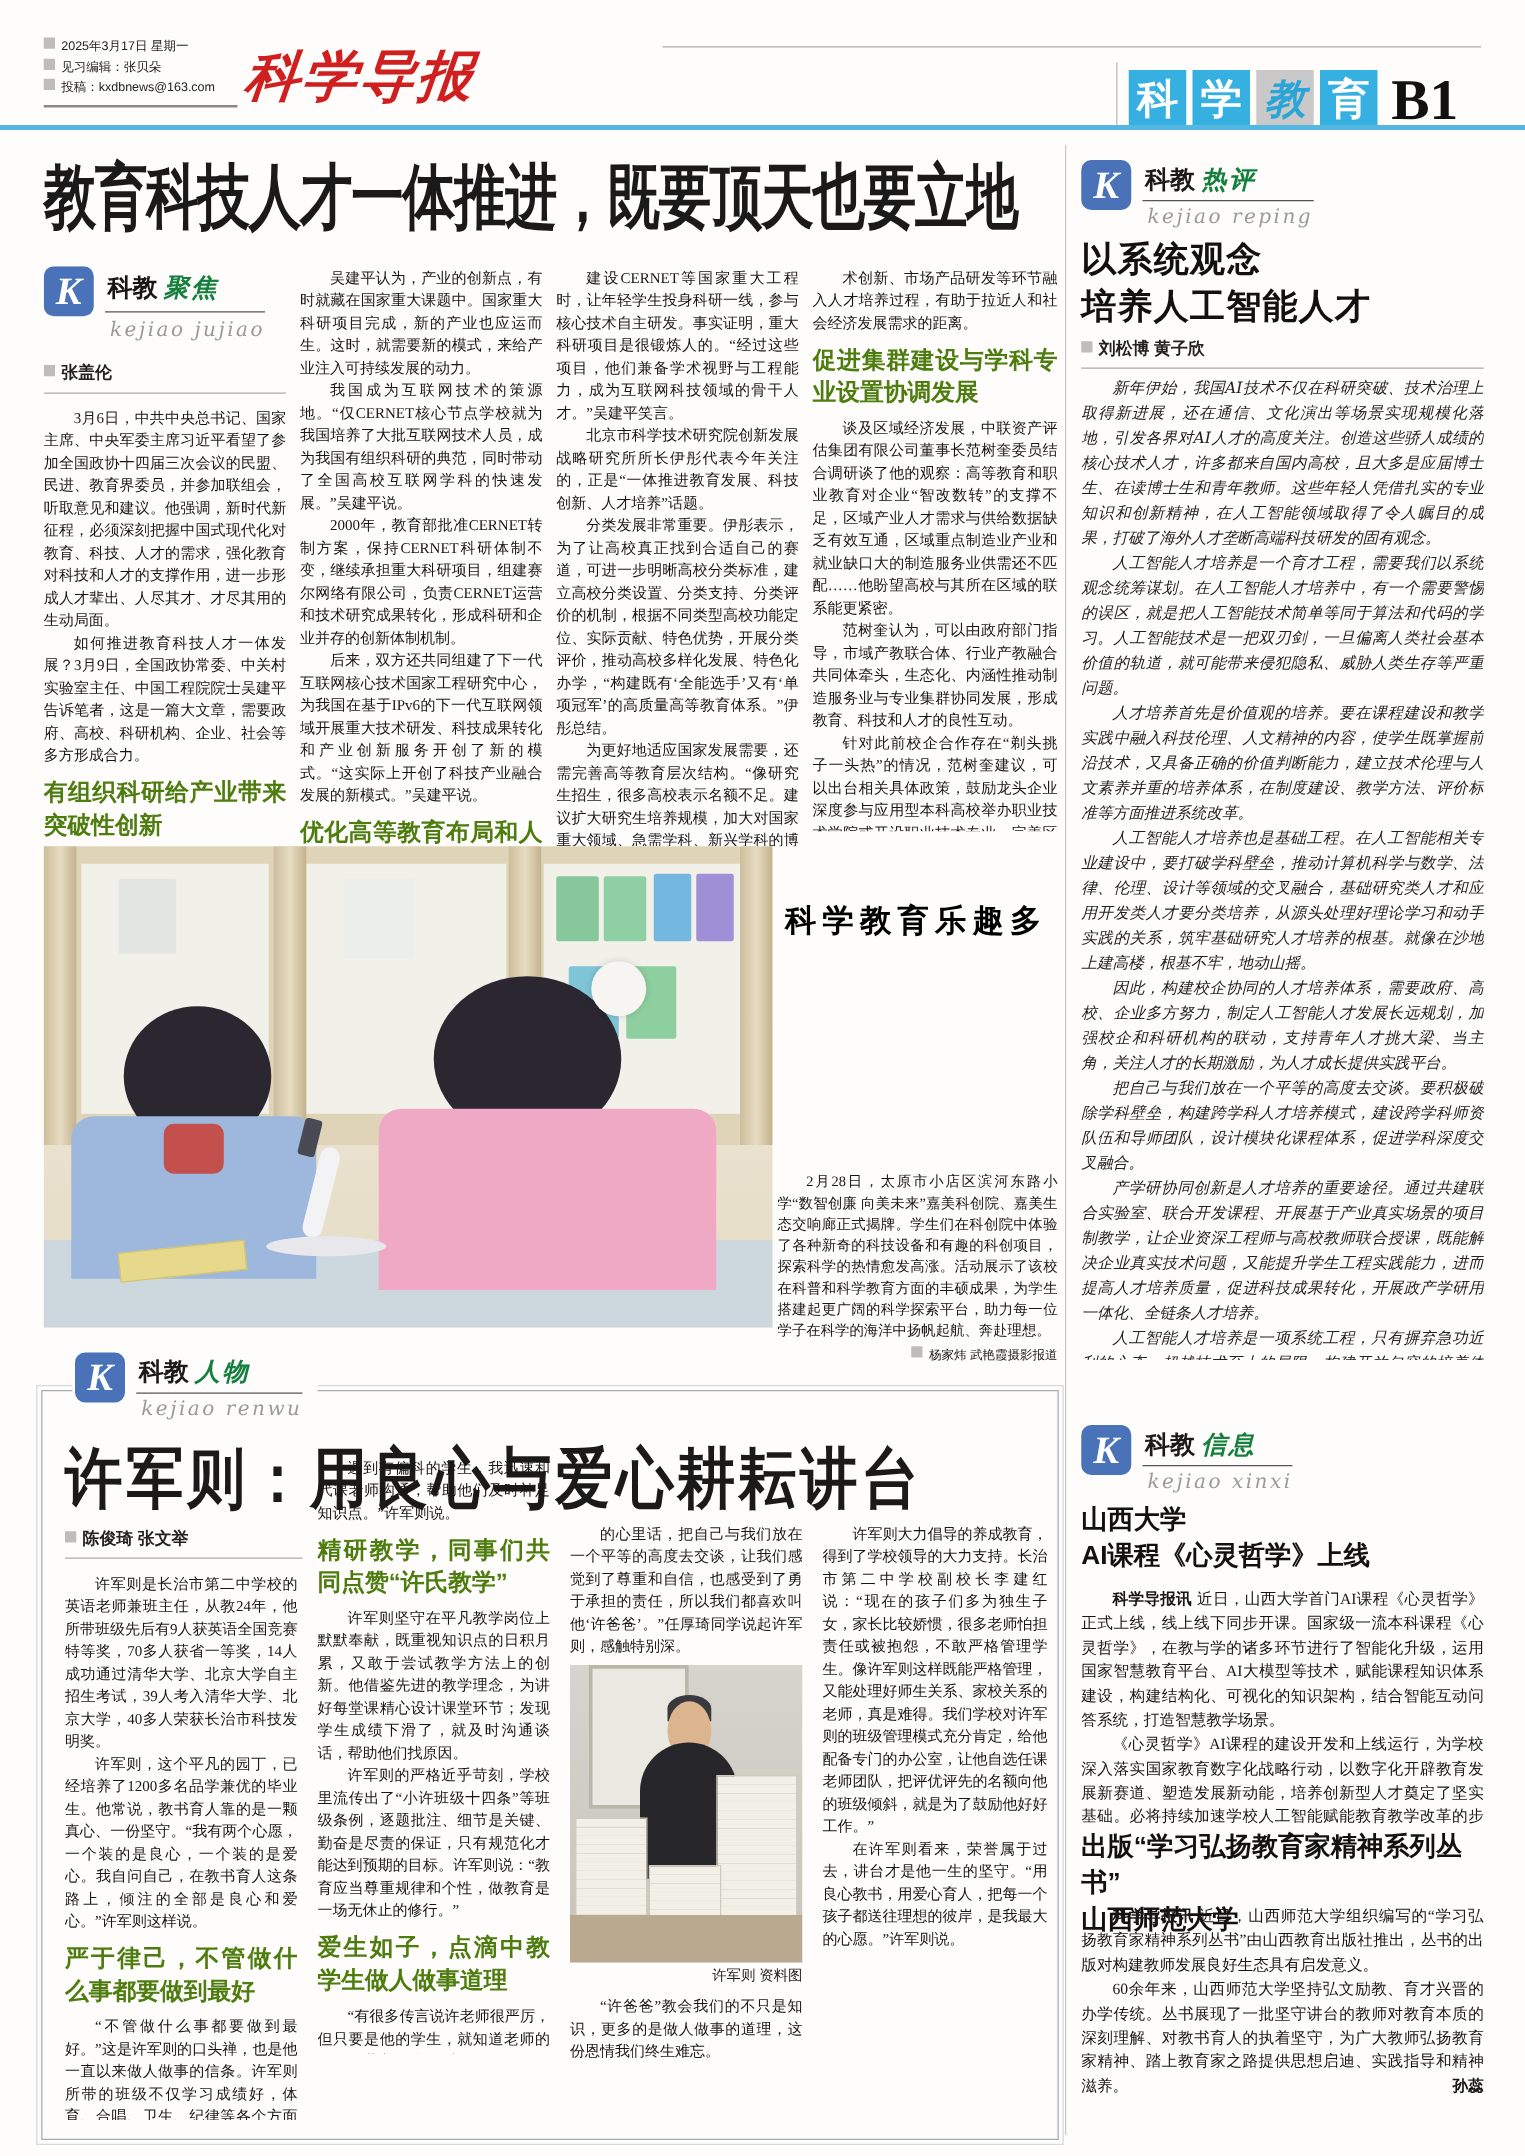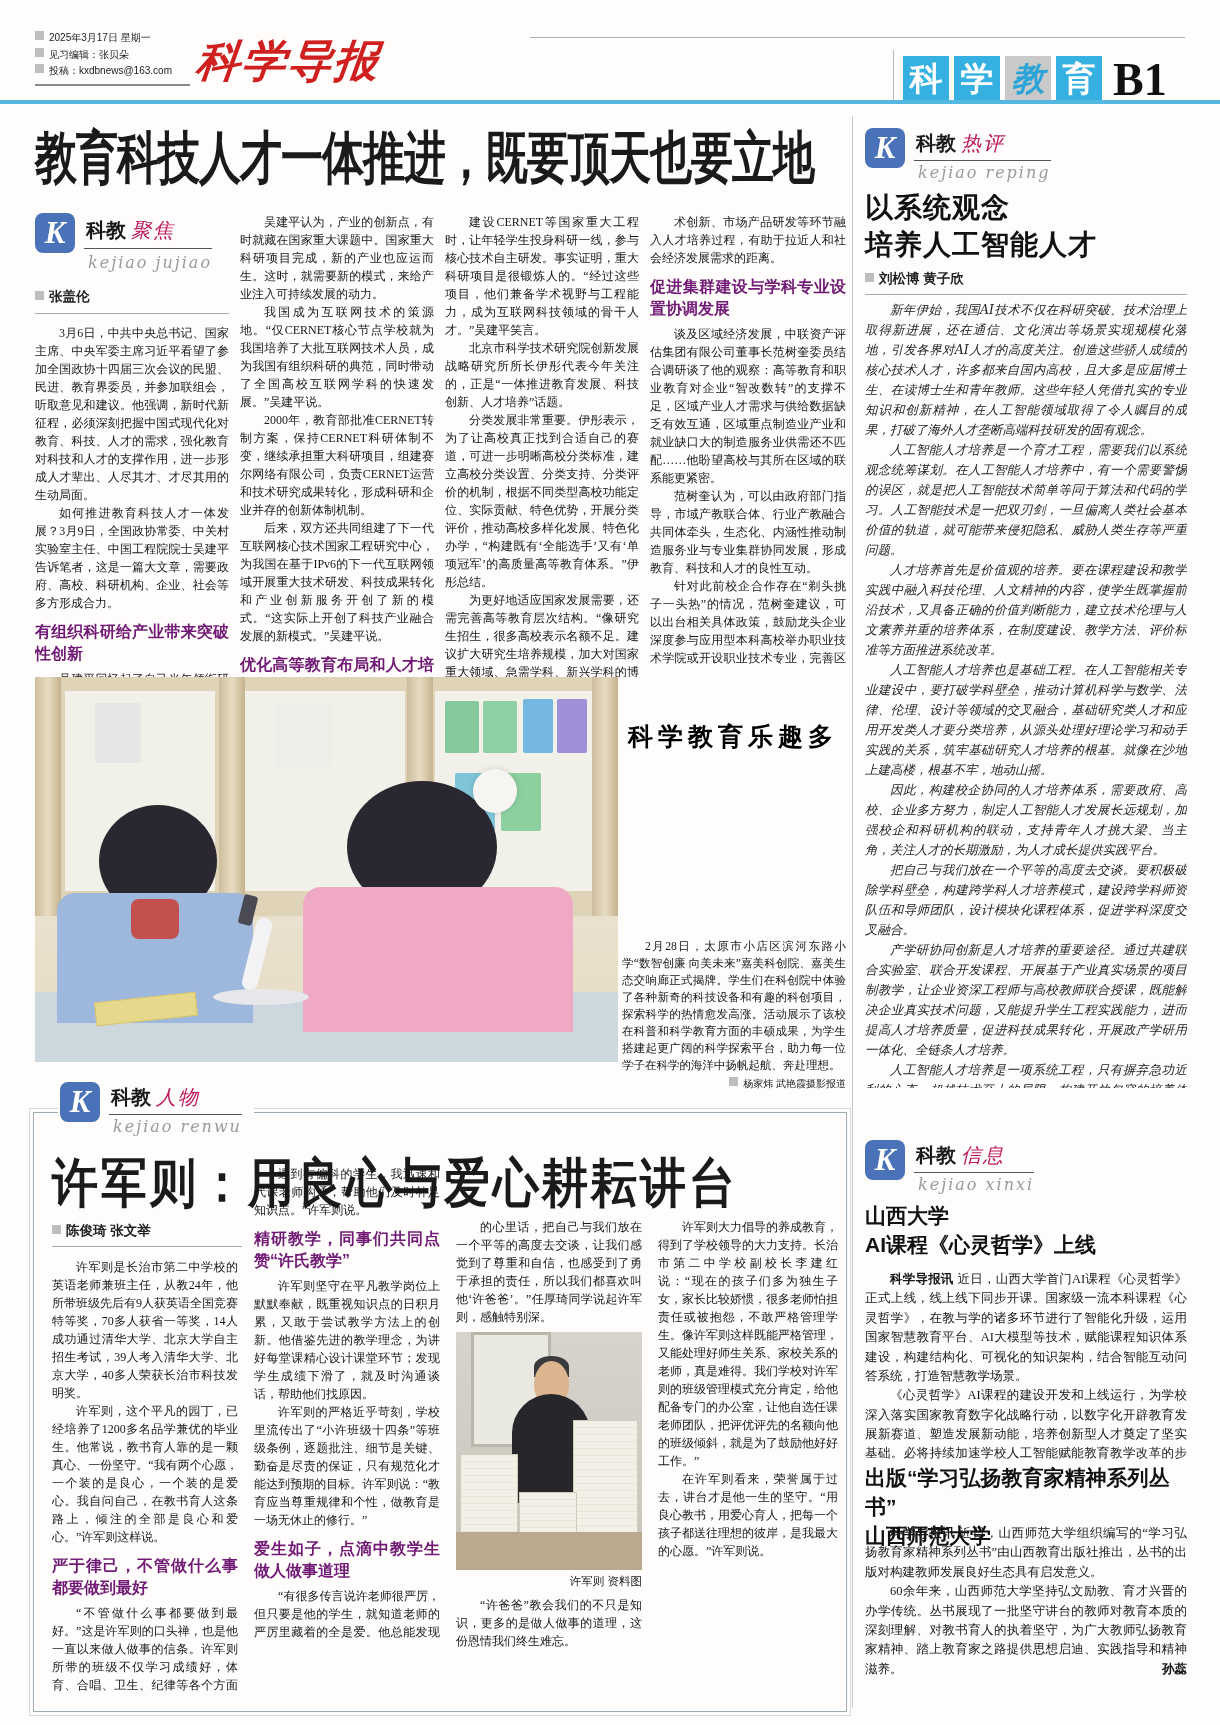--- a/index.html
+++ b/index.html
@@ -22,43 +22,43 @@
   .sec-box.alt{background:#c9c9c9;color:#2ba4d8;font-family:"DejaVu Serif",serif;font-style:italic;}
   .page-no{font-family:"Liberation Serif",serif;font-weight:bold;font-size:46px;line-height:44px;color:#111;margin-left:6px;}
   .hdr-rule{left:0;top:100px;width:1220px;height:4px;background:#53b7e0;}
 
   
   .kicker{display:flex;align-items:flex-start;gap:9px;}
   .k-badge{width:40px;height:40px;background:#4a72b8;border-radius:8px;color:#fff;text-align:center;
            line-height:40px;font-family:"Liberation Serif",serif;font-weight:bold;font-style:italic;font-size:31px;flex:0 0 auto;}
   .k-top{border-bottom:1.5px solid #555;padding:2px 14px 3px 2px;font-size:20px;font-weight:bold;
          font-family:"Liberation Sans",sans-serif;white-space:nowrap;}
-  .k-colored{color:#be185d;font-family:"DejaVu Serif",serif;font-style:italic;font-weight:normal;margin-left:5px;letter-spacing:2px;}
+  .k-colored{color:#15803d;font-family:"DejaVu Serif",serif;font-style:italic;font-weight:bold;margin-left:5px;letter-spacing:2px;}
   .k-pinyin{font-family:"DejaVu Serif",serif;font-style:italic;font-size:16px;color:#9a9a9a;letter-spacing:2px;padding:2px 0 0 4px;}
 
   
   .main-hl{left:35px;top:120px;width:812px;height:80px;overflow:visible;}
   .main-hl span{display:inline-block;white-space:nowrap;font-family:"Liberation Sans",sans-serif;
                 font-weight:900;font-size:42px;letter-spacing:-1px;transform:scaleY(1.35);transform-origin:left top;}
   .person-hl{left:52px;top:1148px;width:780px;}
   .person-hl span{display:inline-block;white-space:nowrap;font-family:"Liberation Sans",sans-serif;
                   font-weight:900;font-size:46px;letter-spacing:3px;transform:scaleY(1.15);transform-origin:left top;}
   .op-title{left:865px;top:190px;width:322px;font-family:"Liberation Sans",sans-serif;font-weight:bold;
             font-size:28px;line-height:1.32;letter-spacing:1px;color:#111;}
   .info-title{width:322px;font-family:"Liberation Sans",sans-serif;font-weight:bold;font-size:21px;line-height:1.38;color:#111;}
 
   
   .byline{font-family:"Liberation Sans",sans-serif;font-size:13.5px;font-weight:bold;color:#222;
           padding-bottom:6px;border-bottom:1px solid #aaa;}
 
   
   .col{position:absolute;text-align:justify;font-size:12px;line-height:1.5;color:#161616;overflow:hidden;}
   .col p{margin:0;text-indent:2em;}
-  .subhead{font-family:"Liberation Sans",sans-serif;font-weight:bold;font-size:16px;line-height:1.35;
-           margin:9px 0 6px;text-indent:0;color:#701a75;}
+  .subhead{font-family:"Liberation Sans",sans-serif;font-weight:bold;font-size:19px;line-height:1.35;
+           margin:9px 0 6px;text-indent:0;color:#4d7c0f;}
   .op-body p{margin:0;text-indent:2em;font-family:"DejaVu Serif",serif;font-style:italic;}
   .op-body{position:absolute;left:865px;top:300px;width:322px;height:788px;overflow:hidden;
            text-align:justify;font-size:12.5px;line-height:1.6;color:#222;}
   .info-body{position:absolute;left:865px;width:322px;overflow:hidden;text-align:justify;
              font-size:12.5px;line-height:1.55;color:#161616;}
   .info-body p{margin:0;text-indent:2em;}
   .lead{font-family:"Liberation Sans",sans-serif;font-weight:bold;margin-right:4px;}
   .sig{float:right;font-family:"Liberation Sans",sans-serif;font-weight:bold;}
 
   .vdivider{left:852px;top:116px;width:1px;height:1592px;background:#c9c9c9;}

